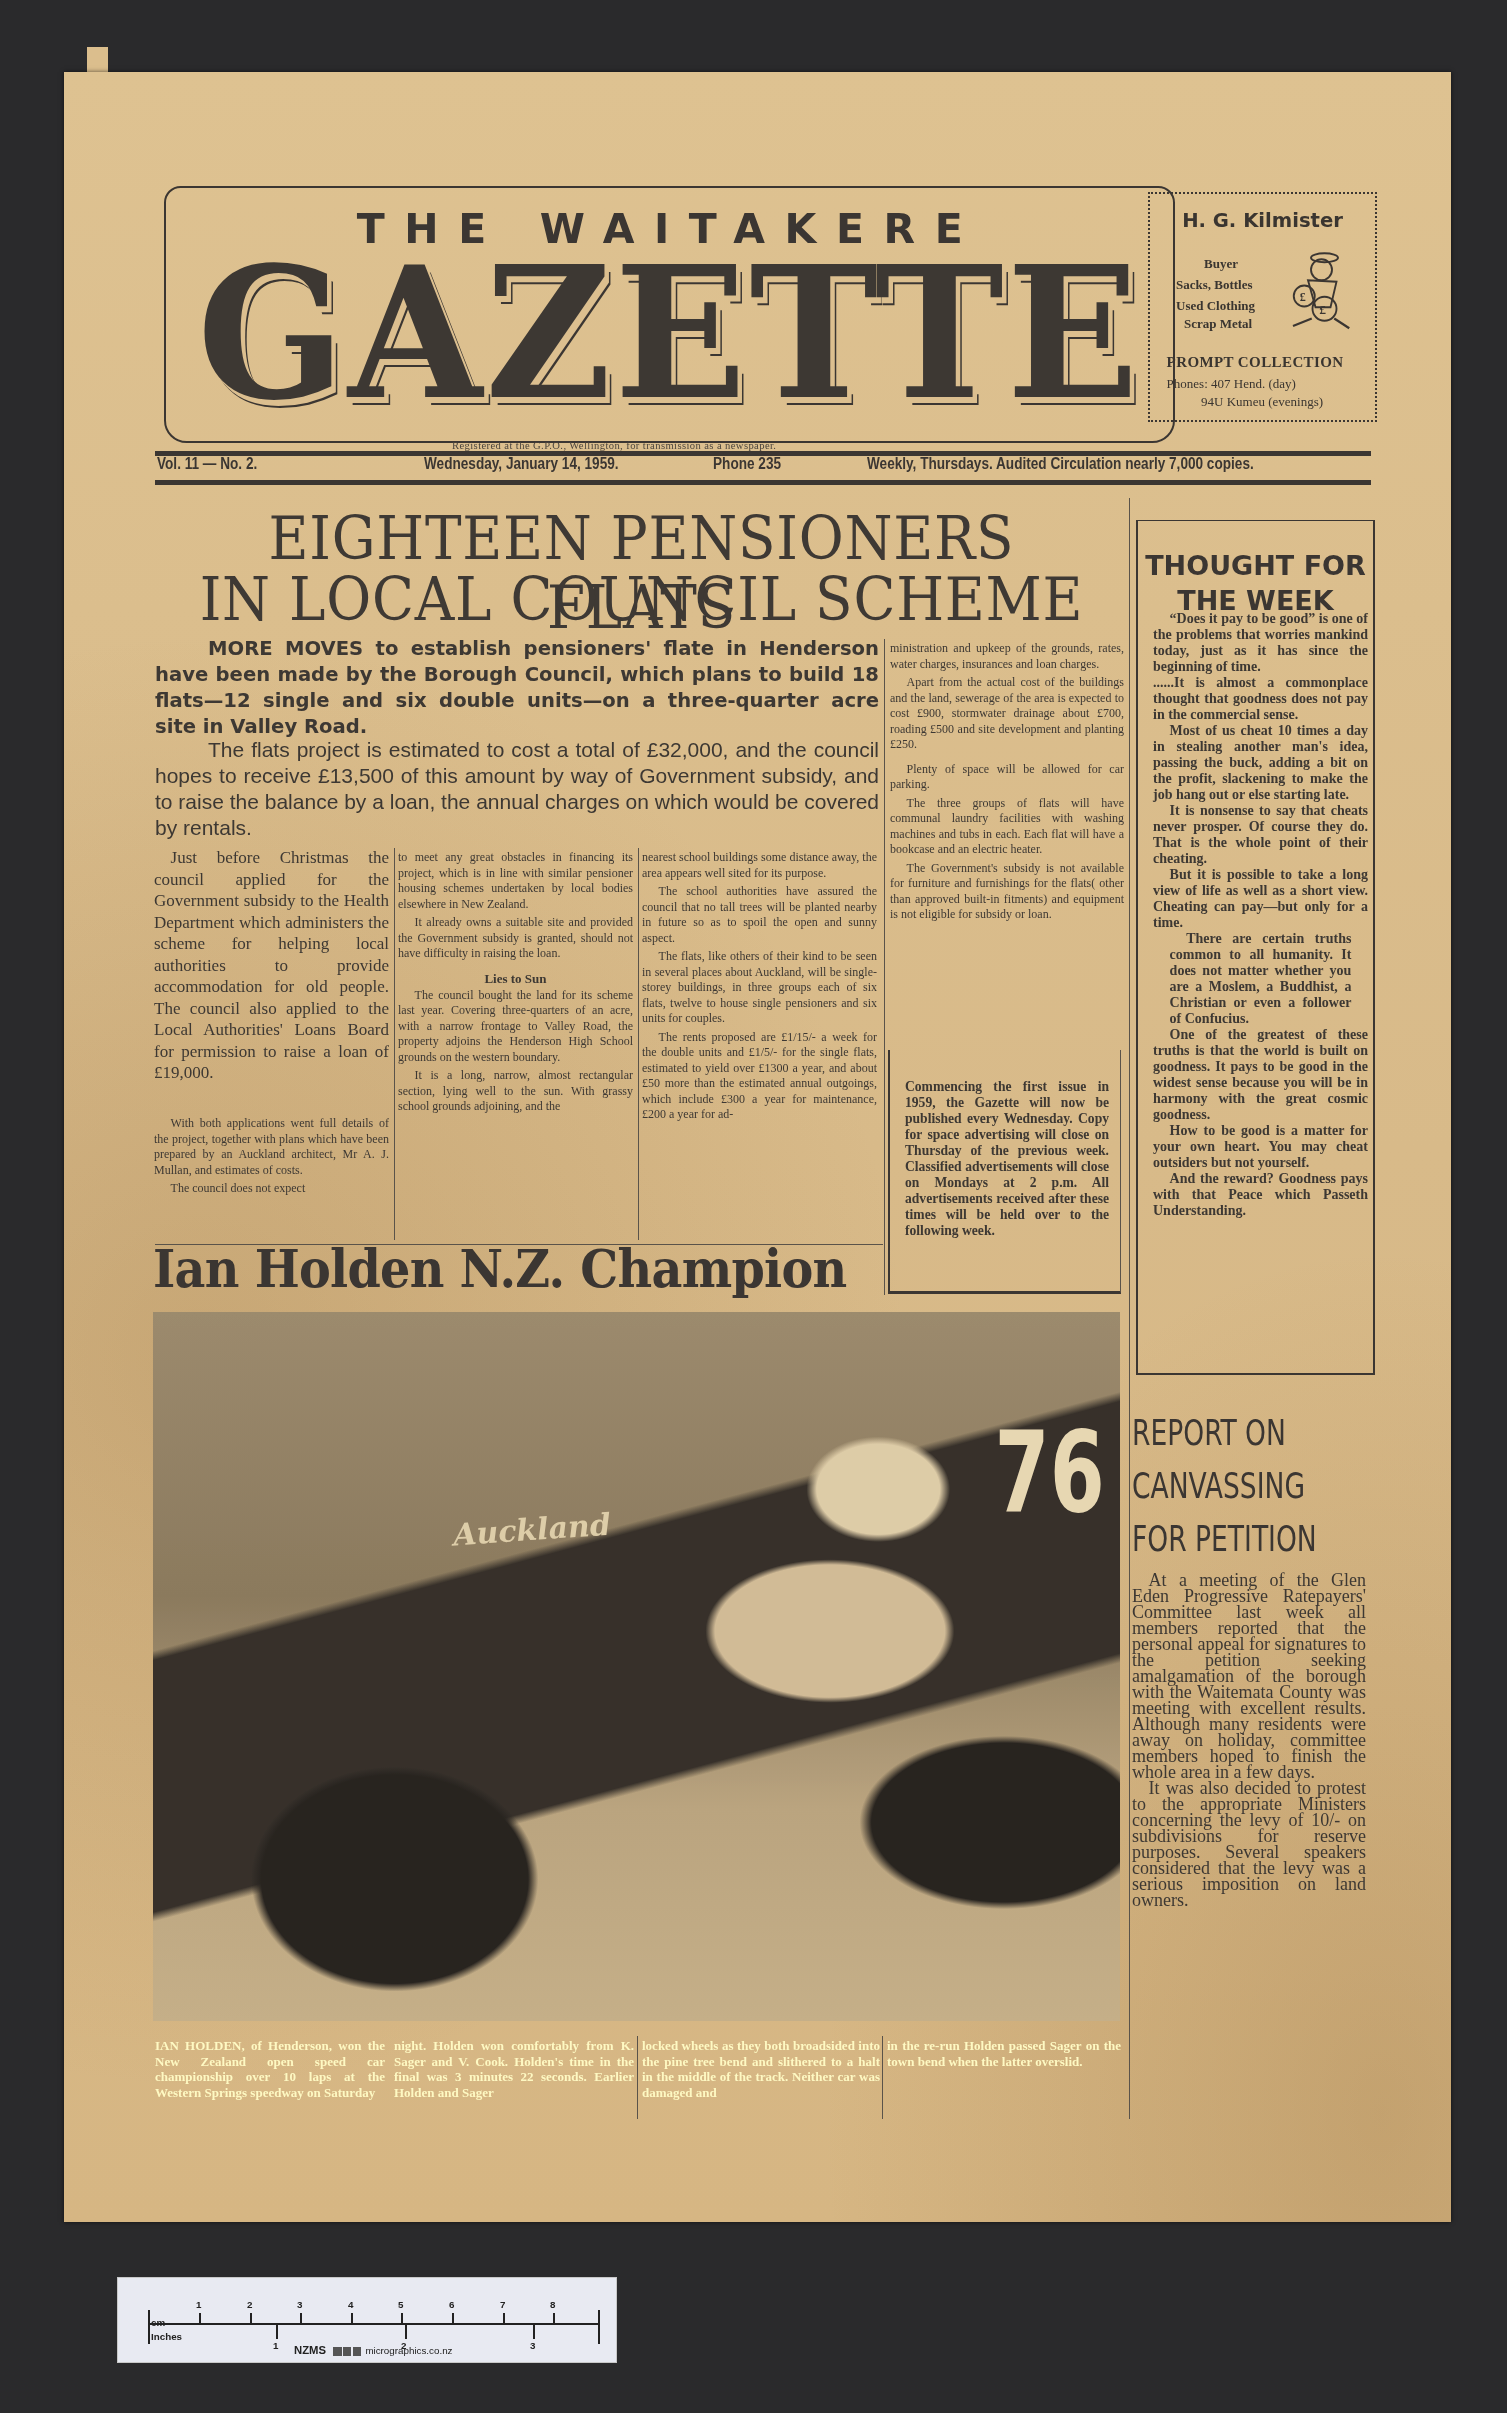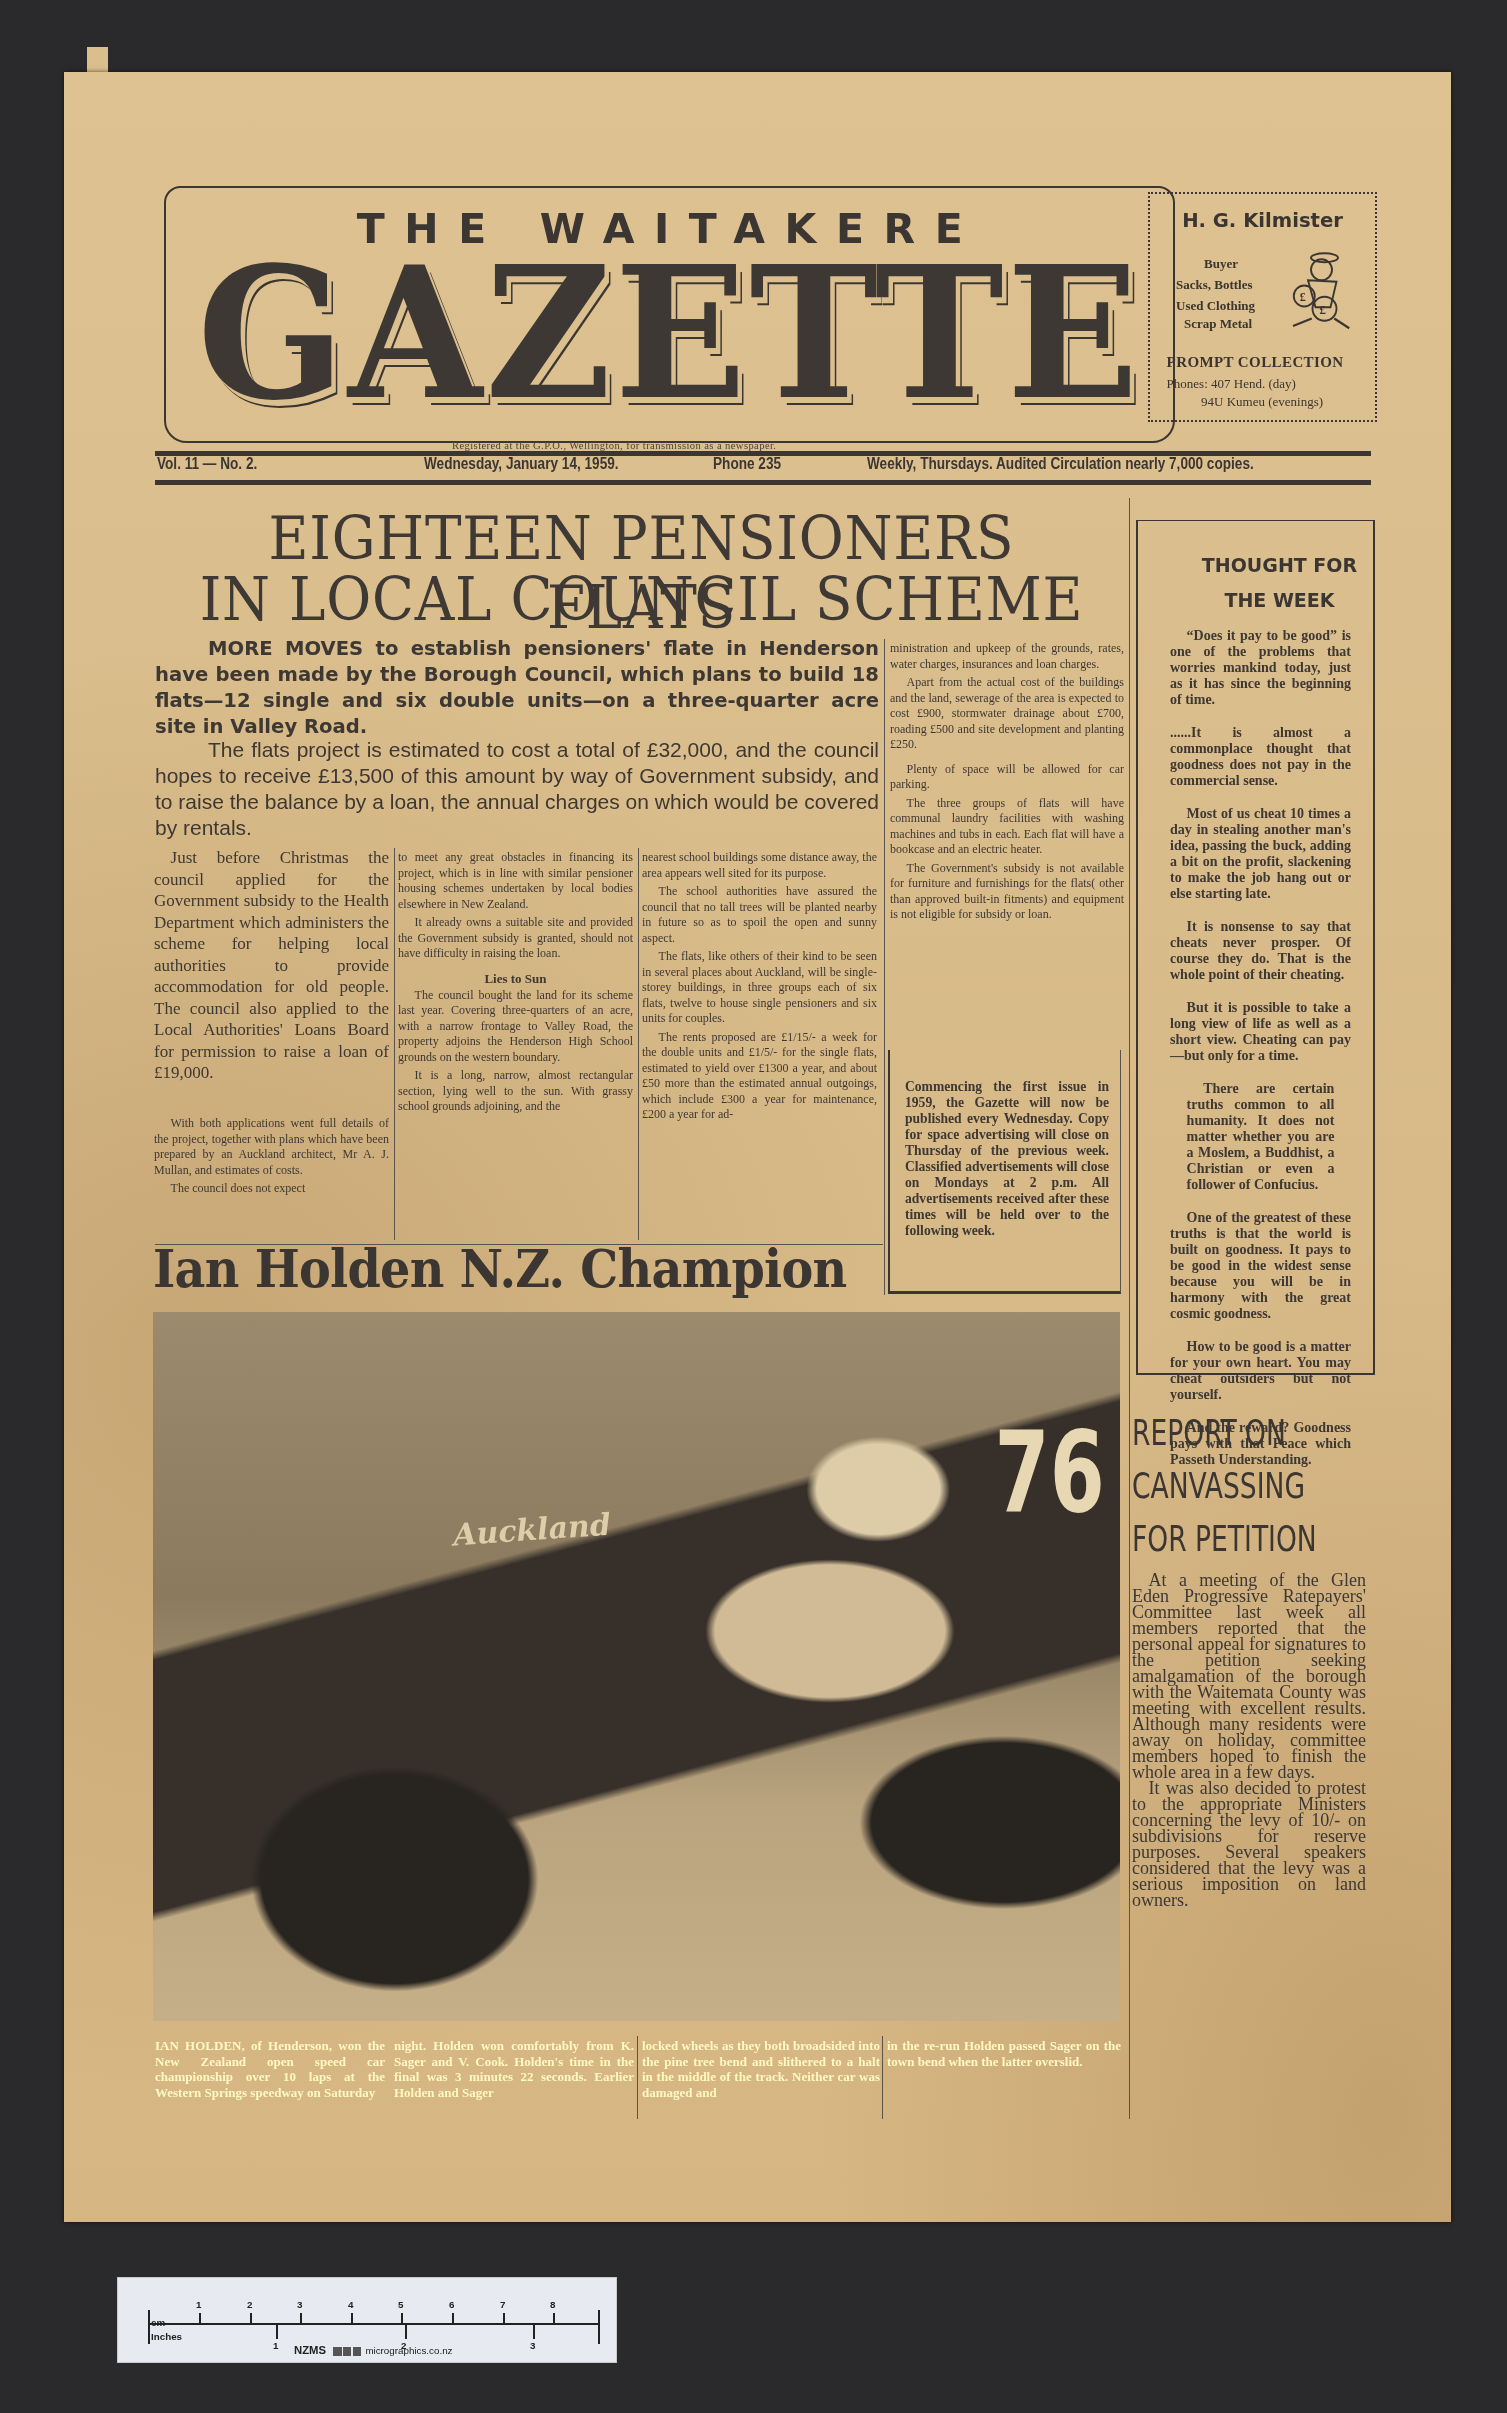--- a/index.html
+++ b/index.html
@@ -91,27 +91,27 @@
     font-size:13.6px; line-height:16px; text-align:justify; color:#3d3833;
   }
 
   
   .thought {
     position:absolute; left:1136px; top:520px; width:235px; height:852px;
     border:2.3px solid #3b3632; border-top:1.5px solid #3b3632;
   }
   .thought-title {
     position:absolute; left:0; top:27px; width:100%; text-align:center;
-    font-family:"DejaVu Sans",sans-serif; font-weight:bold; font-size:19px; line-height:35px; color:#3b3632;padding-left:24px;
+    font-family:"DejaVu Sans",sans-serif; font-weight:bold; font-size:27px; line-height:35px; color:#3b3632;
   }
   .thought-body {
     position:absolute; left:15px; top:90px; width:215px; font-weight:bold;
     font-size:14px; line-height:16px; text-align:justify; color:#3d3833;
   }
-  .thought-body p { margin:17px; text-indent:16.6px; }
+  .thought-body p { margin:0; text-indent:16.6px; }
 
   
   .report-title {
     position:absolute; left:1132px; top:1406px; width:241px;
     font-family:"DejaVu Sans Condensed","DejaVu Sans",sans-serif; font-size:36px; line-height:53px;
     color:#3b3632; transform:scaleX(0.82); transform-origin:left;
   }
   .report-body {
     position:absolute; left:1132px; top:1572px; width:234px;
     font-size:18px; line-height:16px; text-align:justify; color:#3d3833;

